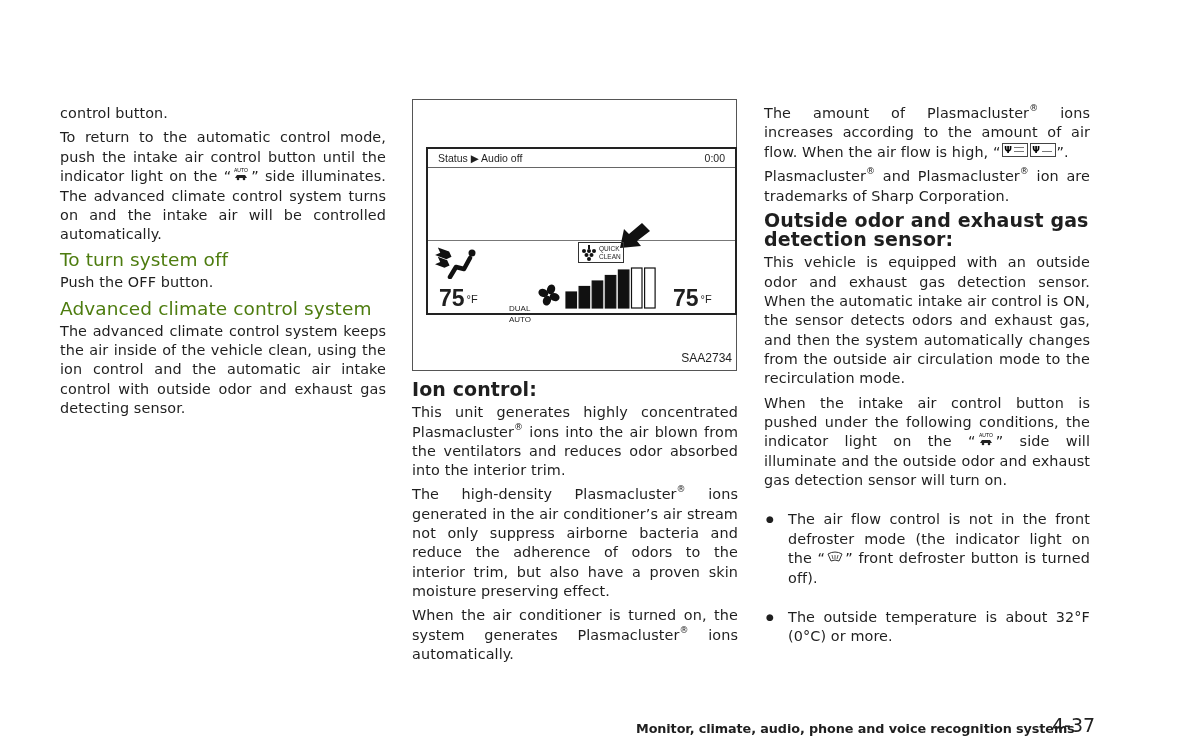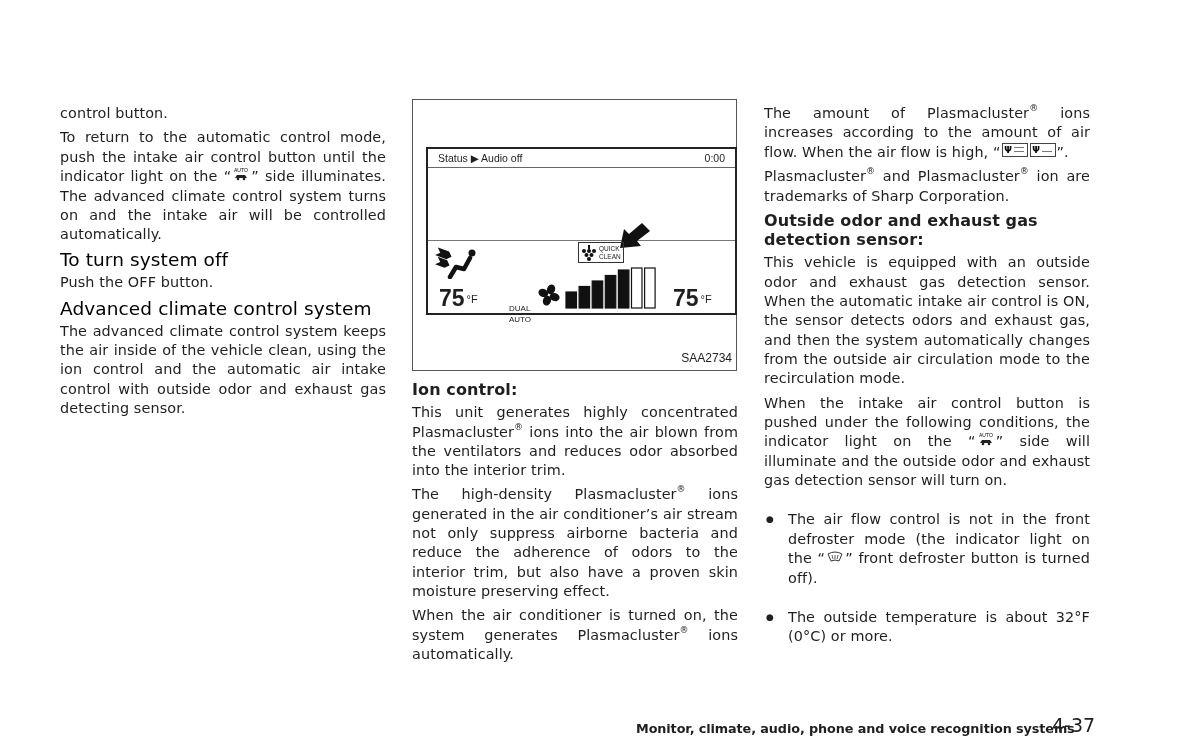--- a/index.html
+++ b/index.html
@@ -3,22 +3,22 @@
 <meta charset="utf-8">
 <style>
   html, body { margin:0; padding:0; background:#ffffff; }
   body { width:1200px; height:741px; position:relative; overflow:hidden;
          font-family:"DejaVu Sans", sans-serif; color:#1f1f1f; }
   .col { position:absolute; top:104px; width:326px; font-size:14.4px; line-height:19.3px; letter-spacing:0.1px; }
   .col p { margin:0 0 5px 0; text-align:justify; }
   #col1 { left:60px; }
   #col2 { left:412px; top:380px; }
   #col3 { left:764px; }
-  h2.sec { font-weight:normal; font-size:18.5px; line-height:22px; margin:5px 0 2px 0; color:#000000; }
-  h3.sub { font-weight:bold; font-size:16px; line-height:19.3px; margin:0 0 4px 0; }
+  h2.sec { font-weight:normal; font-size:18.5px; line-height:22px; margin:5px 0 2px 0; color:#4d7c0f; }
+  h3.sub { font-weight:bold; font-size:19px; line-height:19.3px; margin:0 0 4px 0; }
   sup { font-size:9px; line-height:0; vertical-align:7px; }
   .inline-icon { display:inline-block; vertical-align:middle; margin:0 1px; }
   ul.bul { list-style:none; padding:0; margin:0; }
   ul.bul li { position:relative; padding-left:24px; margin-bottom:4px; text-align:justify;margin-top:20px; }
   ul.bul li::before { content:"\25CF"; position:absolute; left:2px; top:0; font-size:9px; }
 
   
   #figure { position:absolute; left:412px; top:99px; width:325px; height:272px; border:1px solid #555; box-sizing:border-box; }
   #screen { position:absolute; left:13px; top:47px; width:311px; height:168px; border:2px solid #222; box-sizing:border-box; font-family:"Liberation Sans", sans-serif; }
   #screen .status { position:absolute; left:0; top:0; right:0; height:18px; border-bottom:1px solid #666; font-size:10.5px; }

